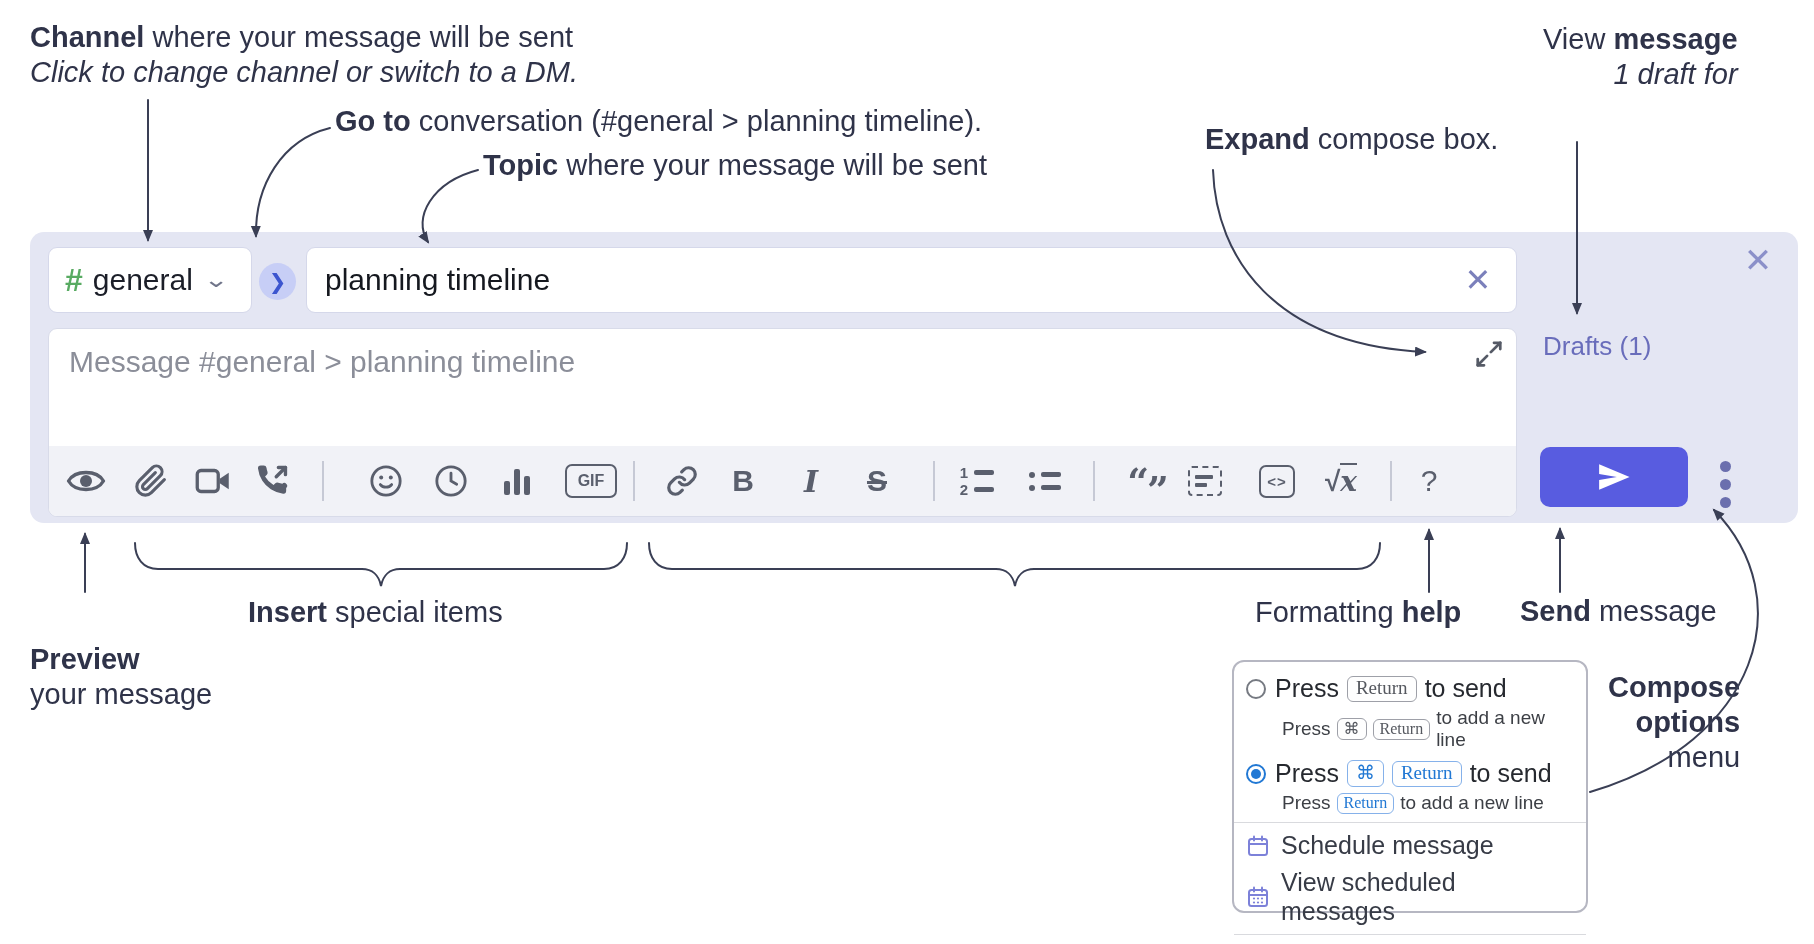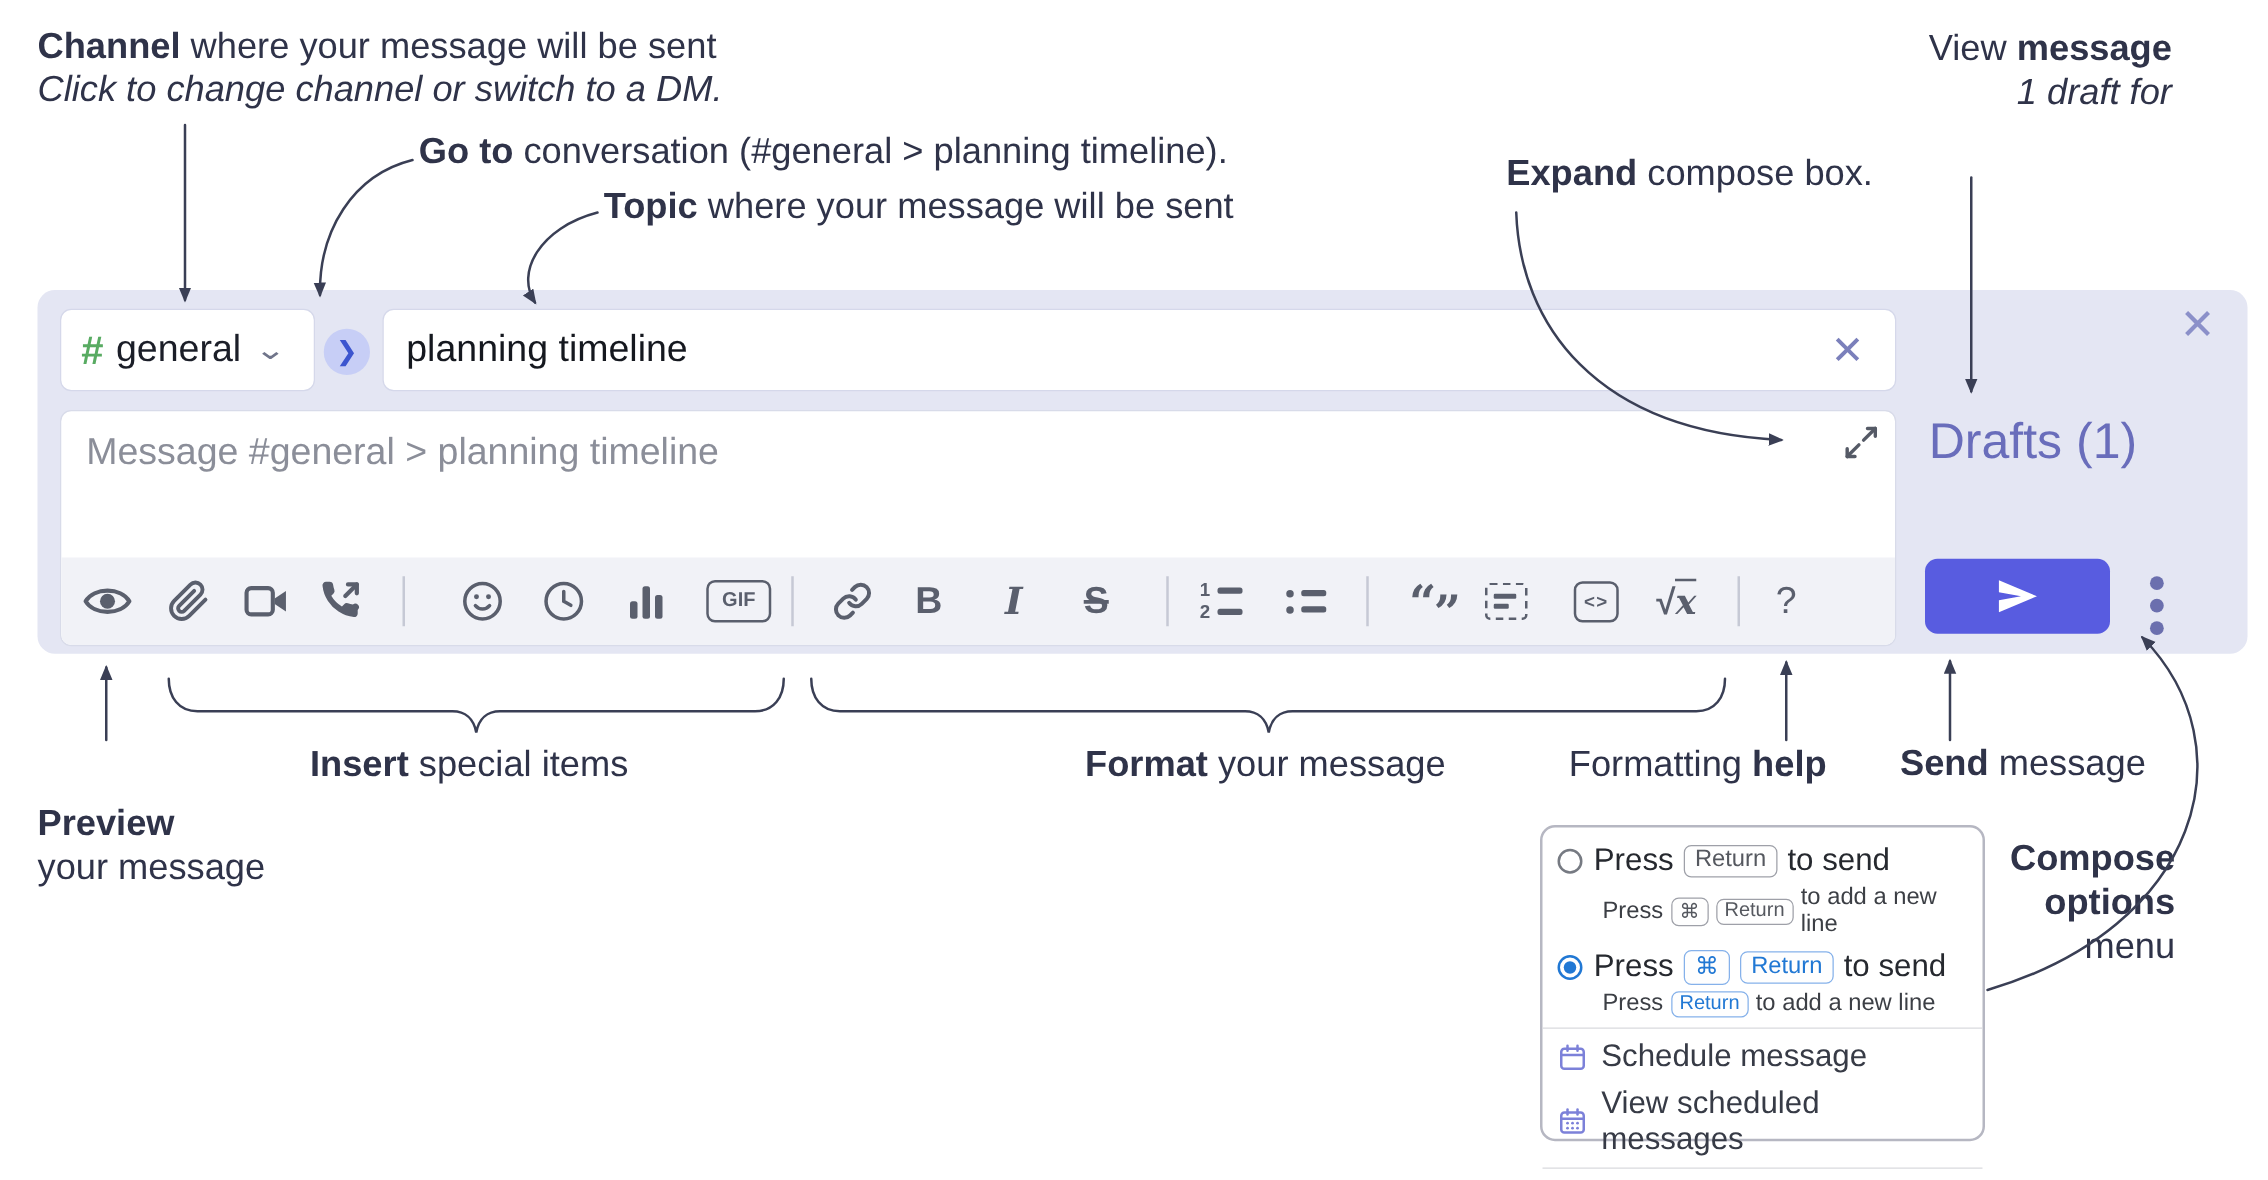--- a/index.html
+++ b/index.html
@@ -60,39 +60,39 @@
   .listic .bar { width:20px; height:5px; border-radius:2px; background:#5a5f6d; }
   .quoteic { font-family:"DejaVu Serif",serif; font-weight:700; font-size:38px; color:#5a5f6d; letter-spacing:-2px; }
   .quoteic .q2 { position:relative; top:8px; }
   .spoilbox { width:34px; height:30px; border:2.5px dashed #5a5f6d; border-radius:4px; position:relative; }
   .spoilbox i { position:absolute; left:5px; display:block; background:#5a5f6d; border-radius:1px; }
   .mathic { font-size:28px; font-weight:700; color:#5a5f6d; }
   .mathic .mx { font-family:"DejaVu Serif",serif; font-style:italic; border-top:2.5px solid #5a5f6d; }
   .italic-g { font-family:"DejaVu Serif",serif; font-style:italic; }
   .strike-g { text-decoration:line-through; text-decoration-thickness:3px; }
 
-  .drafts-link { position:absolute; left:1513px; top:99px; font-size:40px; color:#696dbb; cursor:pointer; }
+  .drafts-link { position:absolute; left:1513px; top:99px; font-size:26px; color:#696dbb; cursor:pointer; }
 
   .send-btn { position:absolute; left:1510px; top:215px; width:148px; height:60px; background:#585ce0;
               border:none; border-radius:10px; display:flex; align-items:center; justify-content:center; cursor:pointer; }
   .dots { position:absolute; left:1675px; top:224px; width:40px; height:56px; display:flex; flex-direction:column;
           align-items:center; justify-content:center; gap:7px; cursor:pointer; }
   .dots i { width:11px; height:11px; border-radius:50%; background:#6b6fae; }
 
   
   .popup { position:absolute; left:1232px; top:660px; width:356px; height:253px; background:#fff;
            border:2px solid #b6b7c2; border-radius:12px; z-index:2; padding:10px 12px 0 12px; }
   .opt { display:flex; align-items:center; gap:9px; margin-top:2px; cursor:pointer; }
   .radio { width:20px; height:20px; border-radius:50%; border:2px solid #767a82; flex:none; position:relative; }
   .radio.sel { border-color:#2178d4; }
   .radio.sel::after { content:""; position:absolute; left:3px; top:3px; width:10px; height:10px;
                       border-radius:50%; background:#2178d4; }
   .optline { font-size:25px; color:#26292f; display:flex; align-items:center; gap:8px; }
   .subline { margin:4px 0 6px 36px; font-size:19px; color:#3c3f45; display:flex; align-items:center; gap:6px; }
-  kbd { font-family:Liberation Sans, sans-serif; border:1.5px solid #9ea0a8; border-radius:6px;
+  kbd { font-family:Liberation Serif, serif; border:1.5px solid #9ea0a8; border-radius:6px;
         padding:0px 8px 2px 8px; font-size:19px; color:#55585f; background:#fefefe; }
   .subline kbd { font-size:16px; padding:0 6px 1px 6px; }
   kbd.blue { border-color:#85b1ea; color:#2178d4; }
   .pdiv { height:1px; background:#d9dade; margin:8px -12px 0 -12px; }
   .mitem { display:flex; align-items:center; gap:11px; margin-top:8px; font-size:25px; color:#373b46; cursor:pointer; }
   .mitem svg { flex:none; }
 
   .ann-line2 { display:block;text-align:right; }
 </style>
 </head>
@@ -298,23 +298,20 @@
       </div>
   </div>
 
   <div class="note" style="left:30px; top:595px;margin-top:47px;">
     <b>Preview</b>
     <span class="ann-line2">your message</span>
   </div>
   <div class="note" style="left:248px; top:595px;">
     <b>Insert</b><span> special items</span>
   </div>
-  <div class="note" style="left:868px; top:595px;">
-    <b>Format</b><span> your message</span>
-  </div>
   <div class="note" style="left:1255px; top:595px;">
     <span>Formatting </span><b>help</b>
   </div>
   <div class="note" style="left:1520px; top:594px;">
     <b>Send</b><span> message</span>
   </div>
   <div class="note" style="left:1608px; top:670px;">
     <b class="ann-line2">Compose</b>
     <b class="ann-line2">options</b>
     <span class="ann-line2">menu</span>

